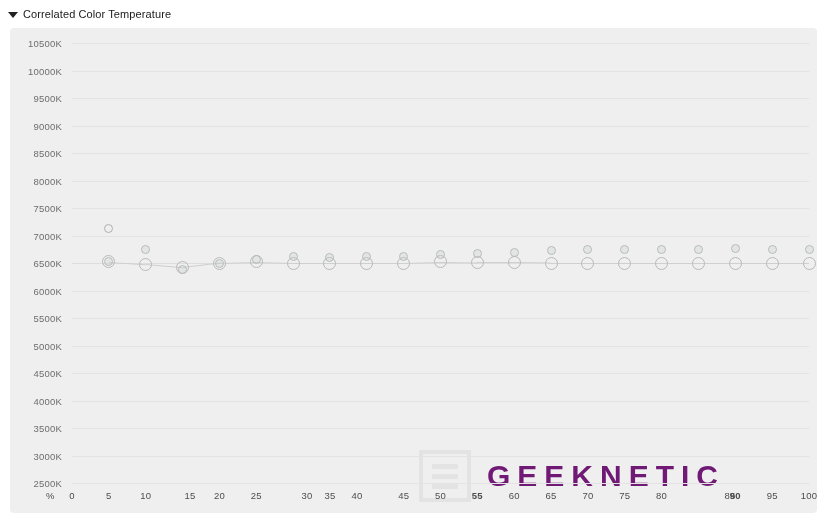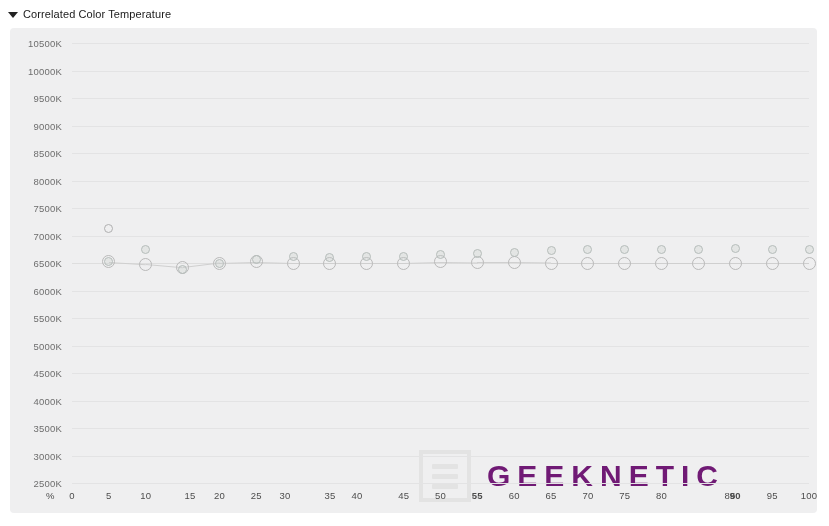--- a/index.html
+++ b/index.html
@@ -171,21 +171,21 @@
         <div class="ylabel" style="top: 427.5px;">3000K</div>
         <div class="gridline" style="top: 455px;"></div>
         <div class="ylabel" style="top: 455px;">2500K</div>
         <div class="xunit">%</div>
         <div class="xlabel" style="left: 62px;">0</div>
         <div class="xlabel" style="left: 98.85px;">5</div>
         <div class="xlabel" style="left: 135.7px;">10</div>
         <div class="xlabel" style="left: 180px;">15</div>
         <div class="xlabel" style="left: 209.4px;">20</div>
         <div class="xlabel" style="left: 246.25px;">25</div>
-        <div class="xlabel" style="left: 275px;">30</div>
+        <div class="xlabel" style="left: 297px;">30</div>
         <div class="xlabel" style="left: 319.95px;">35</div>
         <div class="xlabel" style="left: 347px;">40</div>
         <div class="xlabel" style="left: 393.65px;">45</div>
         <div class="xlabel" style="left: 430.5px;">50</div>
         <div class="xlabel" style="left: 467.35px; font-weight: bold;">55</div>
         <div class="xlabel" style="left: 504.2px;">60</div>
         <div class="xlabel" style="left: 541.05px;">65</div>
         <div class="xlabel" style="left: 577.9px;">70</div>
         <div class="xlabel" style="left: 614.75px;">75</div>
         <div class="xlabel" style="left: 651.6px;">80</div>

